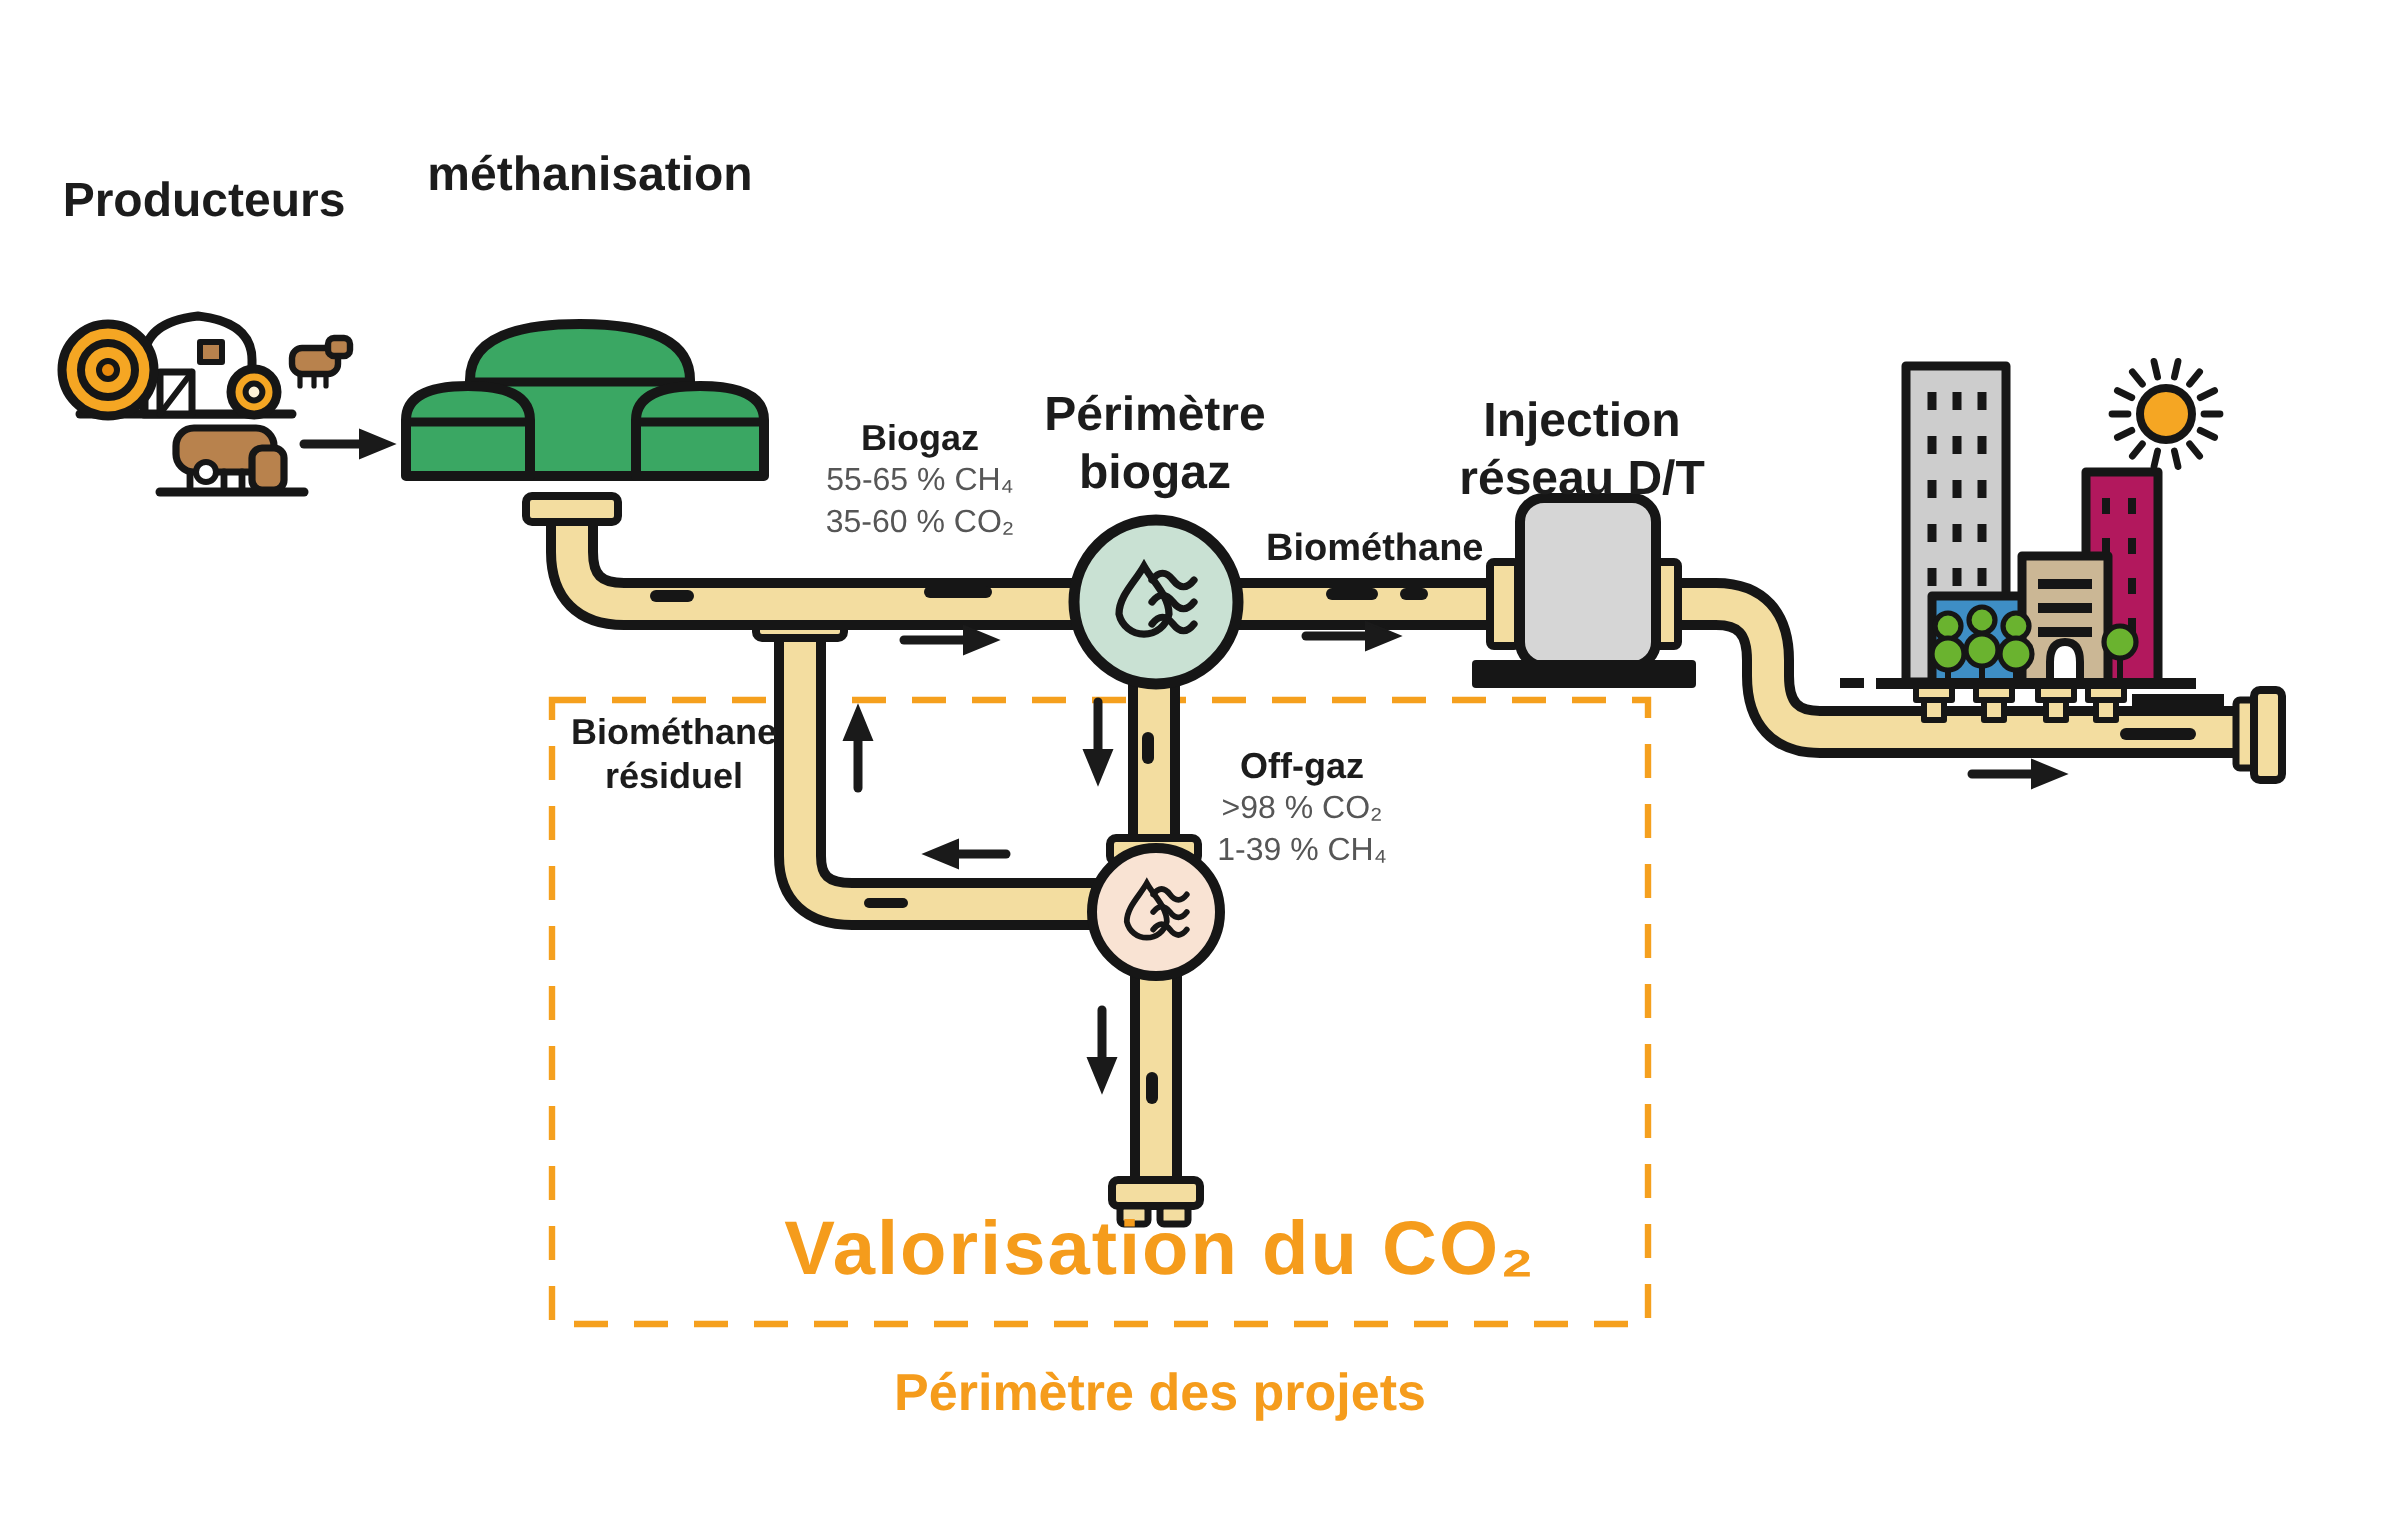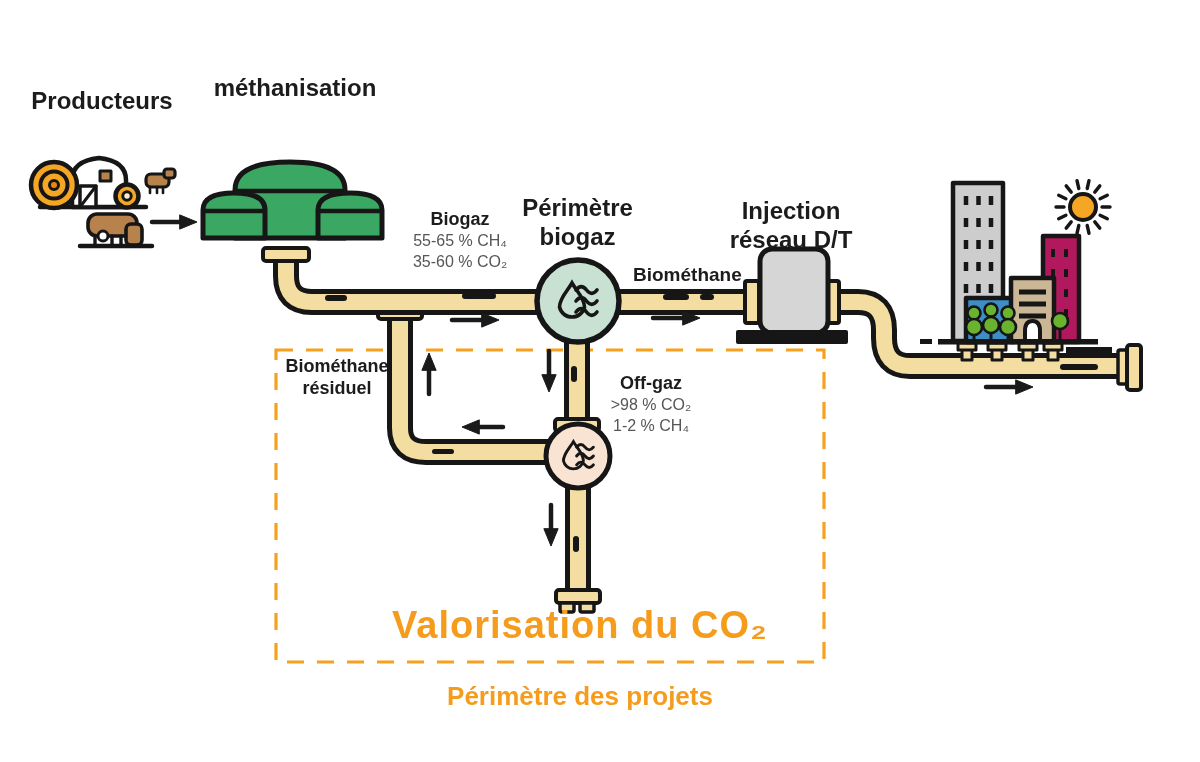--- a/index.html
+++ b/index.html
@@ -246,21 +246,21 @@
   </div>
 
   <div class="label small center" style="left:278px;top:356px;width:118px;">
     <div>Biométhane</div>
     <div>résiduel</div>
   </div>
 
   <div class="label center" style="left:595px;top:352px;width:112px;margin-top:21px;">
     <div class="small">Off-gaz</div>
     <div class="comp">&gt;98 % CO₂</div>
-    <div class="comp">1-2 % CH₄</div>
+    <div class="comp">1-39 % CH₄</div>
   </div>
 
 
   <div class="label valorisation orange center" style="left:330px;top:602px;width:500px;">Valorisation du CO₂</div>
 
   <div class="label perimetre orange center" style="left:380px;top:681px;width:400px;">Périmètre des projets</div>
 
 </div>
 
 </body></html>

